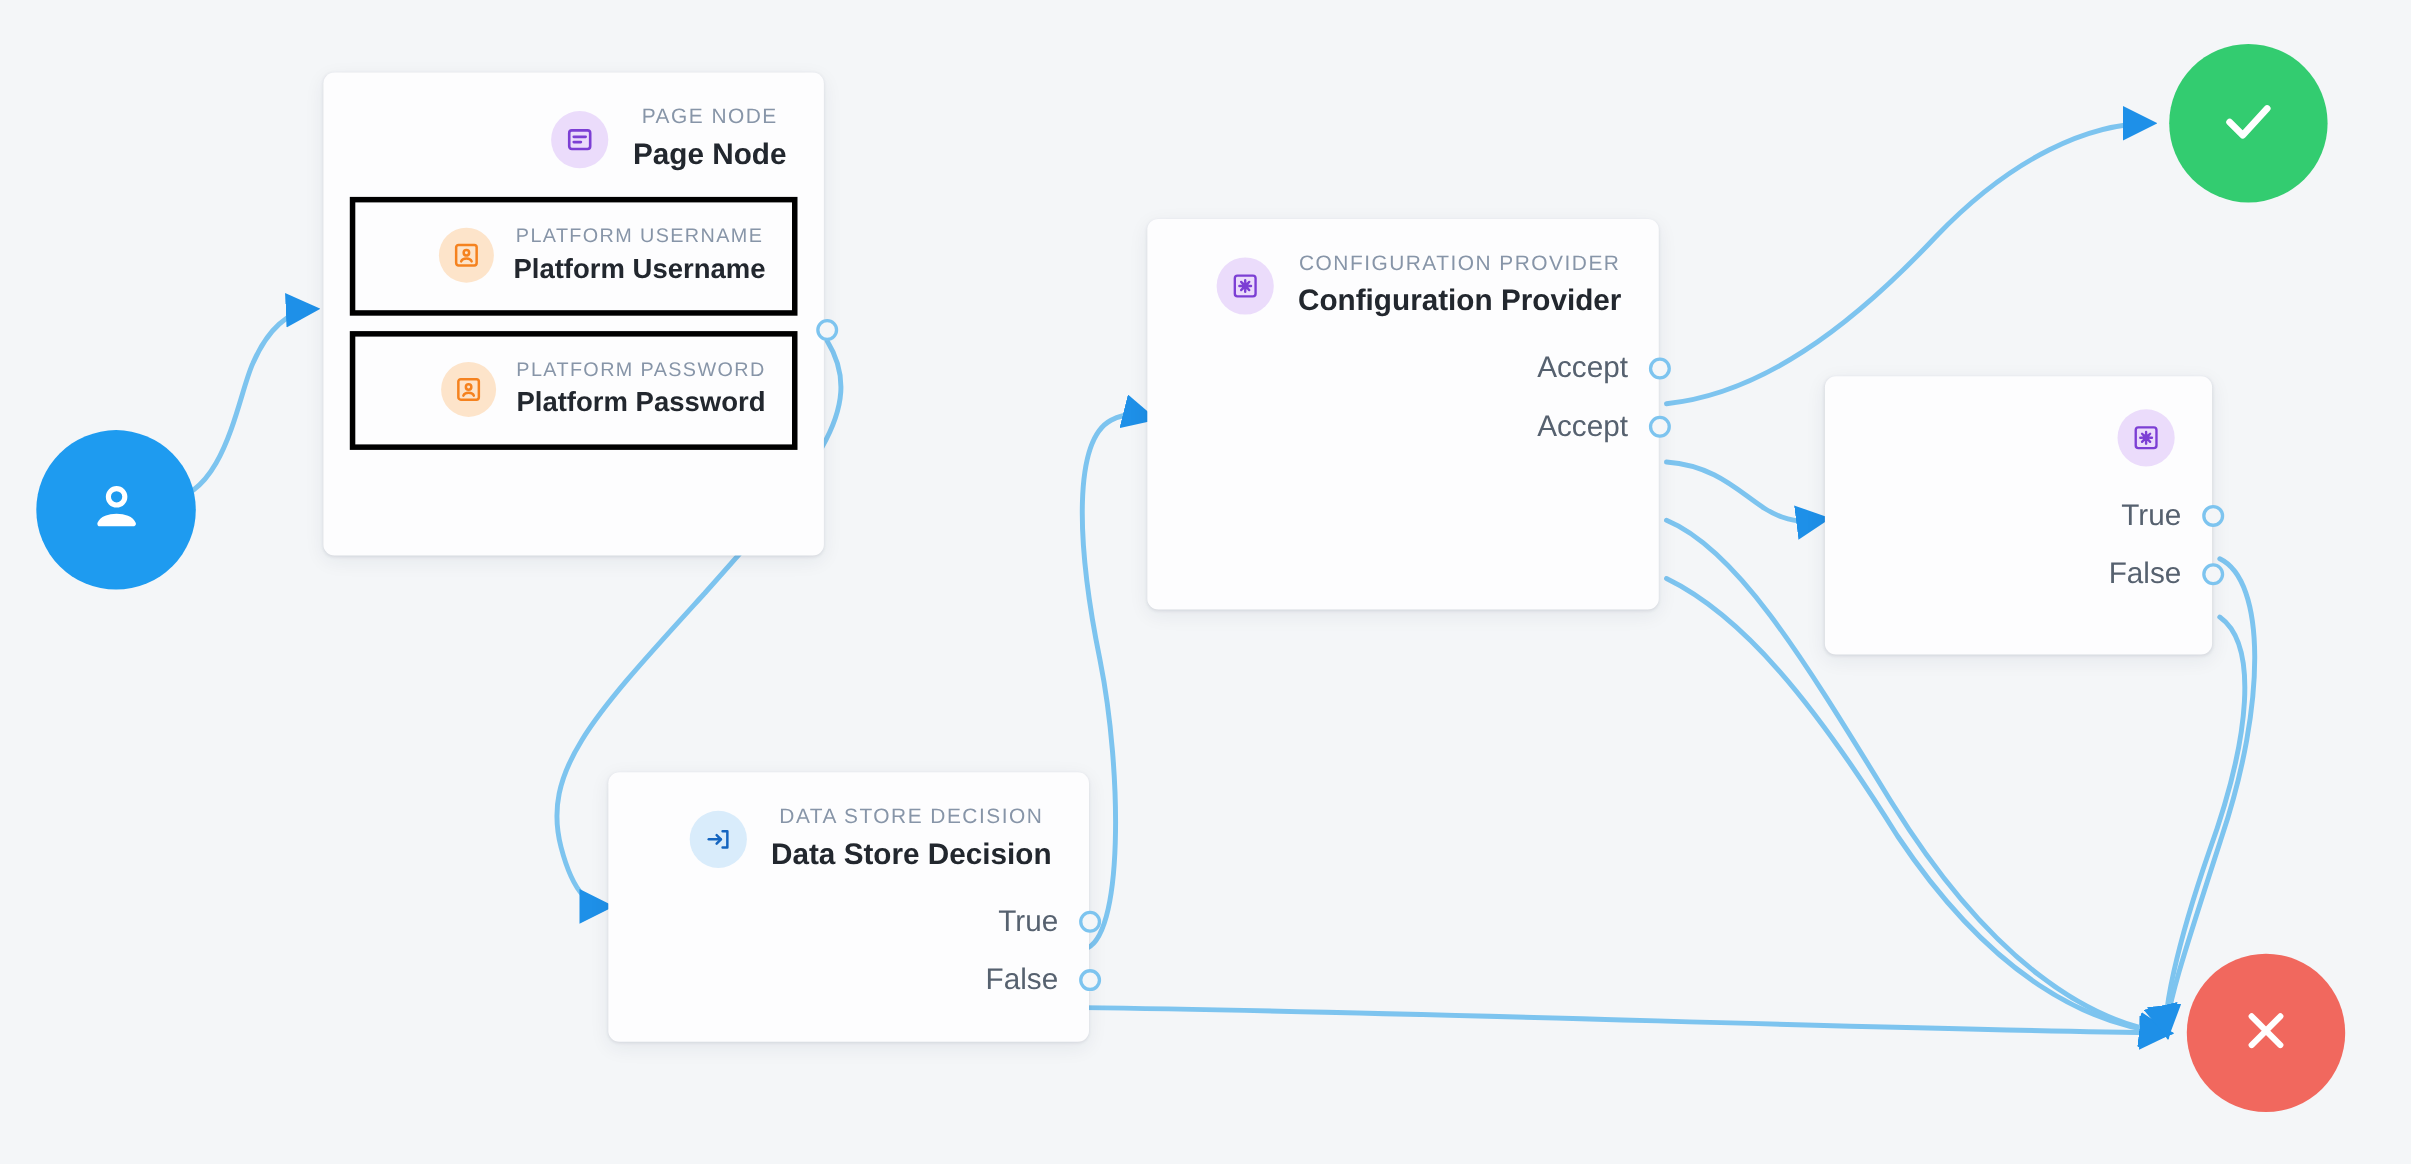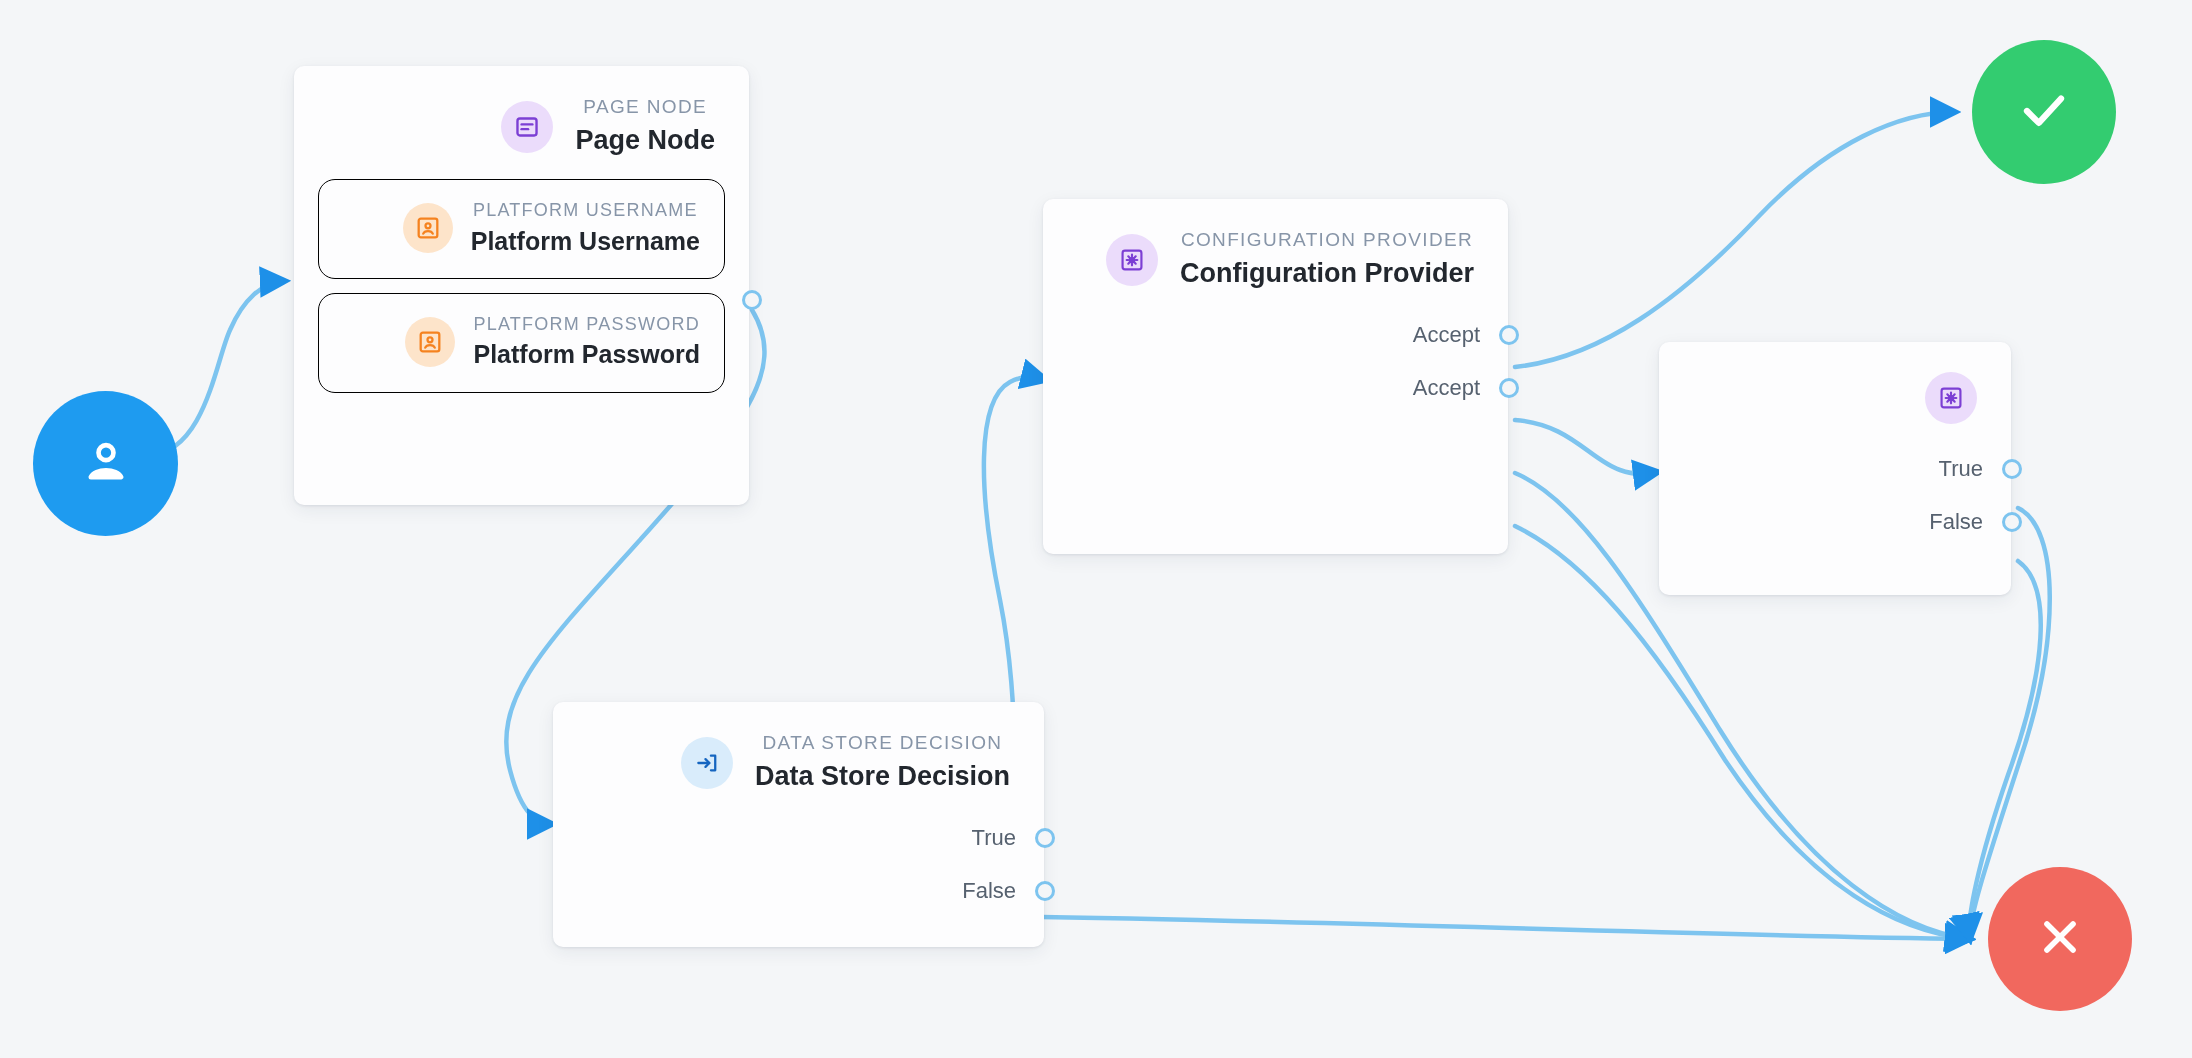--- a/index.html
+++ b/index.html
@@ -77,22 +77,22 @@
     font-size: 27px;
     font-weight: 700;
     color: #22272e;
     margin-top: 7px;
     white-space: nowrap;
   }
 
   
   .subcard {
     margin: 14px 24px;
-    border: 1px solid #000000;
-    border-radius: 17px;
+    border: 5px solid #000000;
+    border-radius: 0;
     background: #fdfdfe;
     padding: 0;
   }
   .subcard .node-head {
     padding: 20px 24px 22px 22px;
     gap: 18px;
   }
   .subcard .badge { width: 50px; height: 50px; flex-basis: 50px; }
   .subcard .kicker { font-size: 18px; letter-spacing: 1.25px; }
   .subcard .title  { font-size: 25px; margin-top: 5px; }
@@ -103,21 +103,21 @@
   }
   .port-row {
     position: relative;
     display: flex;
     justify-content: flex-end;
     align-items: center;
     height: 53px;
     padding-right: 28px;
   }
   .port-label {
-    font-size: 22px;
+    font-size: 27px;
     color: #56616f;
     font-weight: 400;
     white-space: nowrap;
   }
   .port-dot {
     position: absolute;
     right: -11px;
     top: 50%;
     transform: translateY(-50%);
     width: 14px;
@@ -282,21 +282,21 @@
         <span class="port-label">True</span>
         <span class="port-dot"></span>
       </div>
       <div class="port-row">
         <span class="port-label">False</span>
         <span class="port-dot"></span>
       </div>
     </div>
   </div>
 
-  <div class="node" style="left:553px; top:702px; width:491px; height:245px;">
+  <div class="node" style="left:553px; top:702px; width:437px; height:245px;">
     <div class="node-head right-align">
       <span class="badge bluepale">
         <svg width="26" height="26" viewBox="0 0 24 24" fill="none" stroke="#1565c0" stroke-width="2.1" stroke-linecap="round" stroke-linejoin="round">
           <path d="M4 12 h10"></path>
           <path d="M10.6 8.4 L14.2 12 L10.6 15.6"></path>
           <path d="M15.6 5.2 H19.6 V18.8 H15.6"></path>
         </svg>
       </span>
       <span class="head-text">
         <span class="kicker">DATA STORE DECISION</span>

